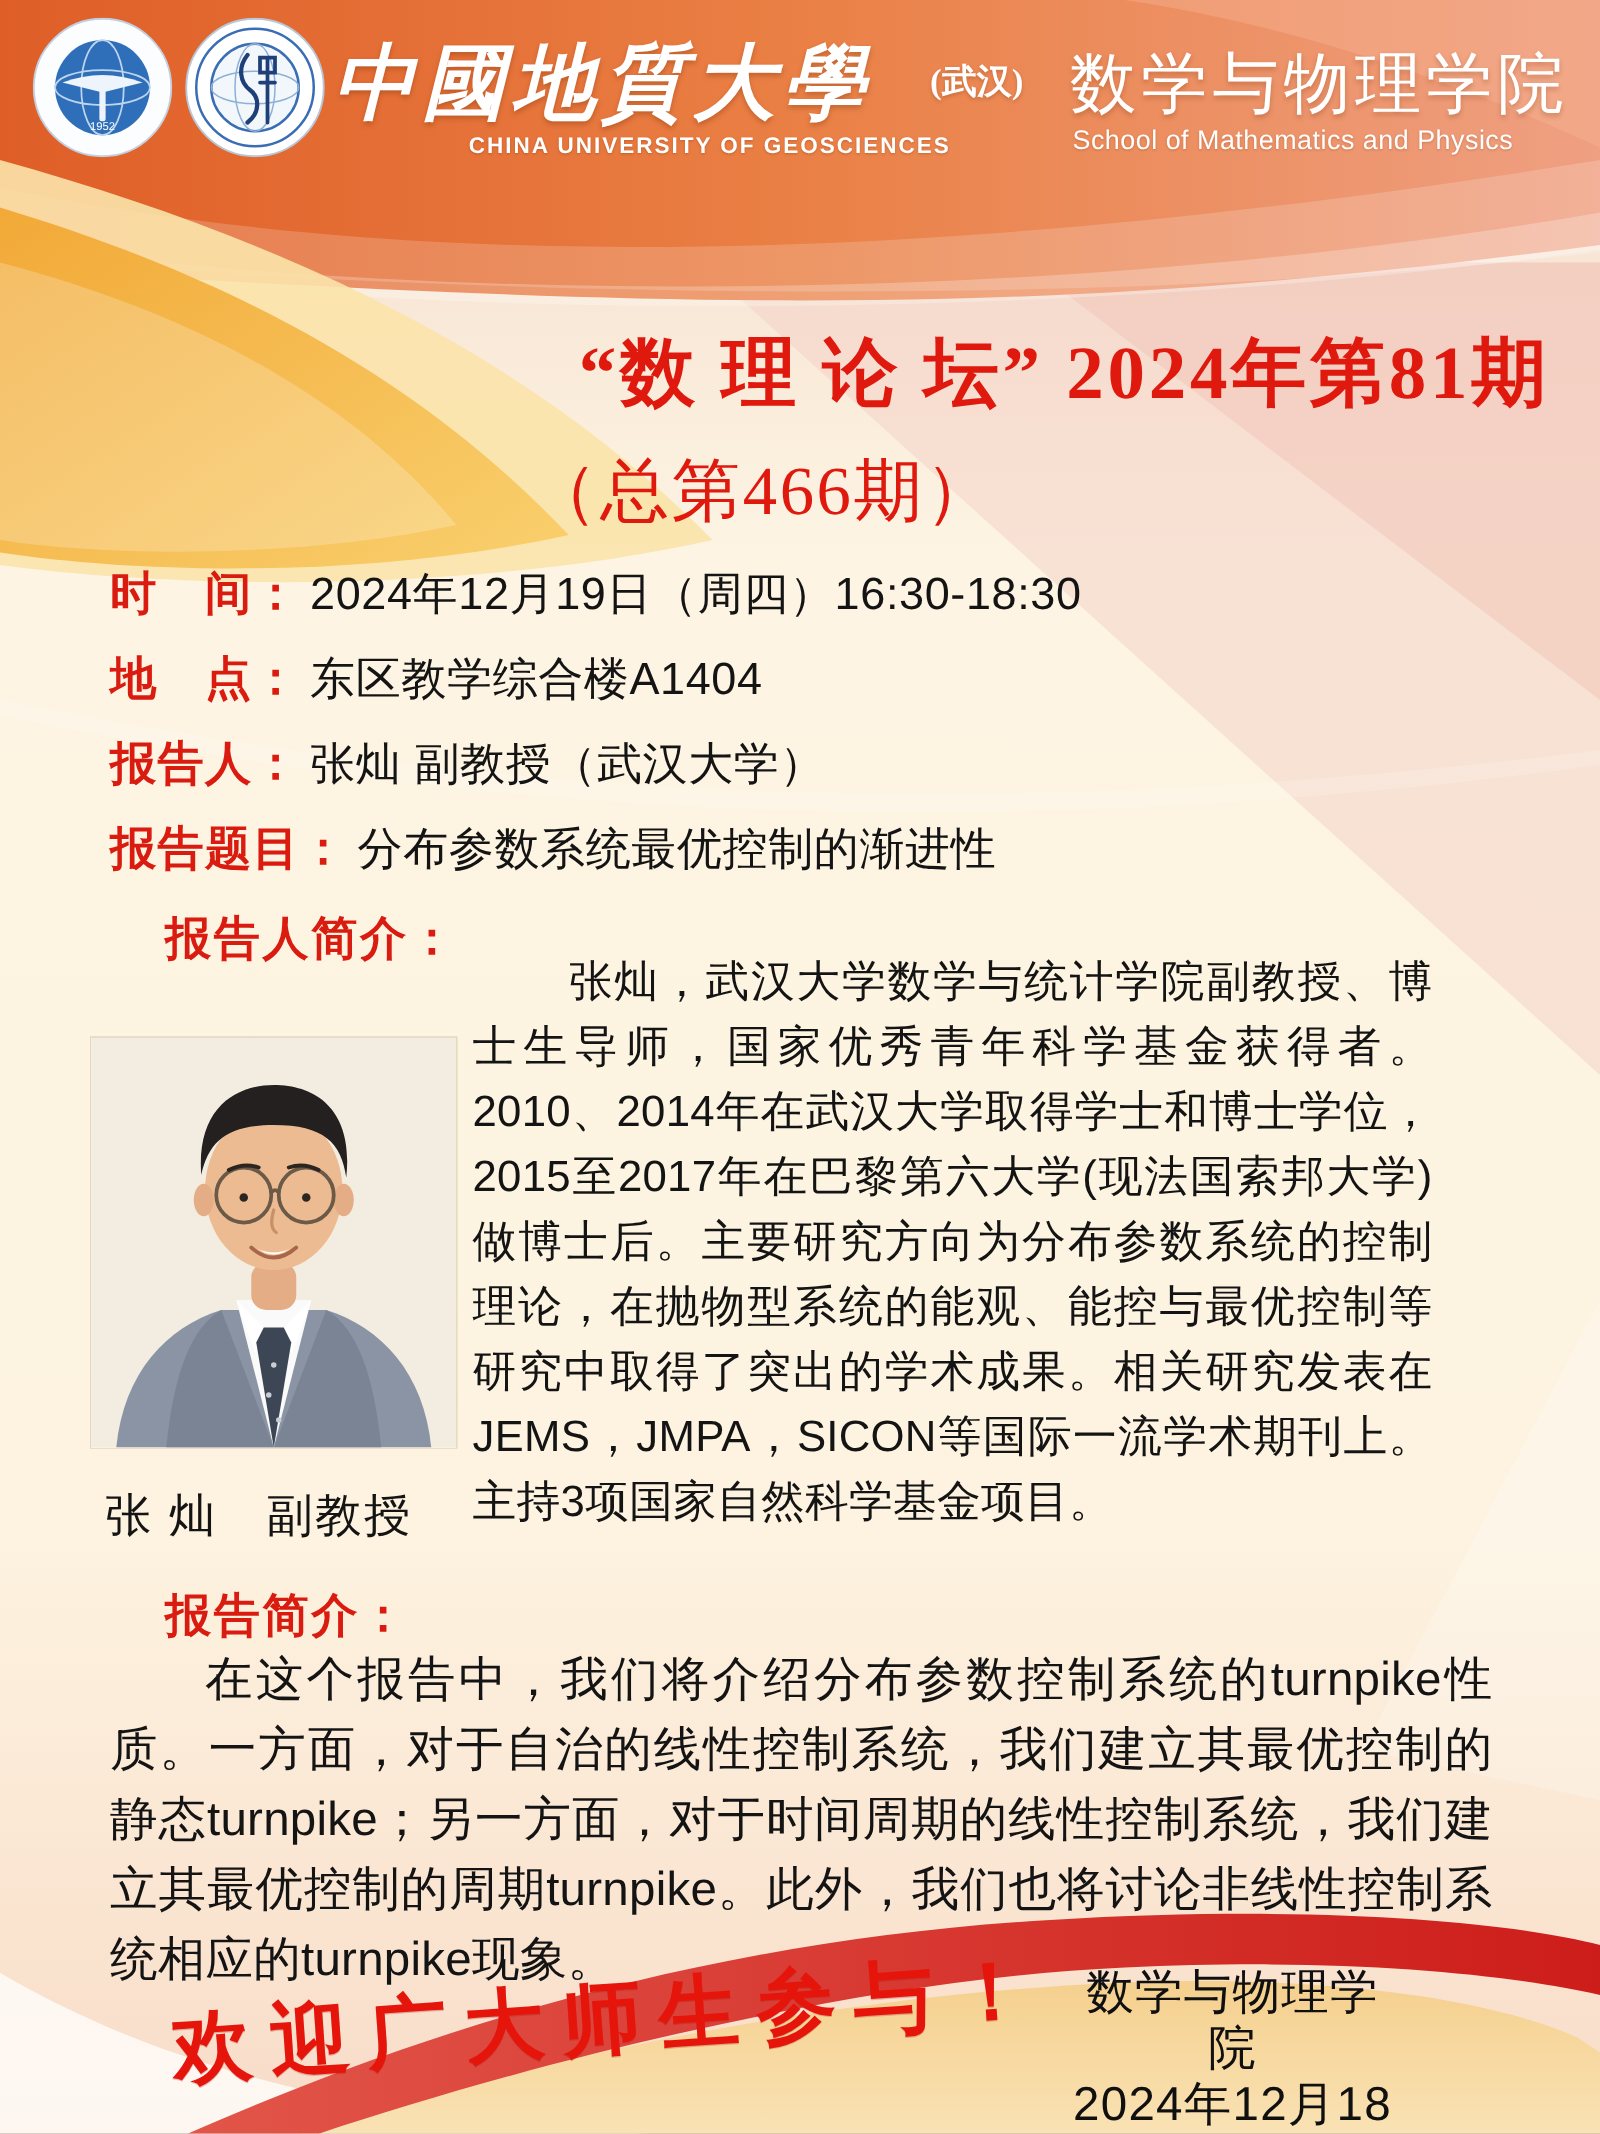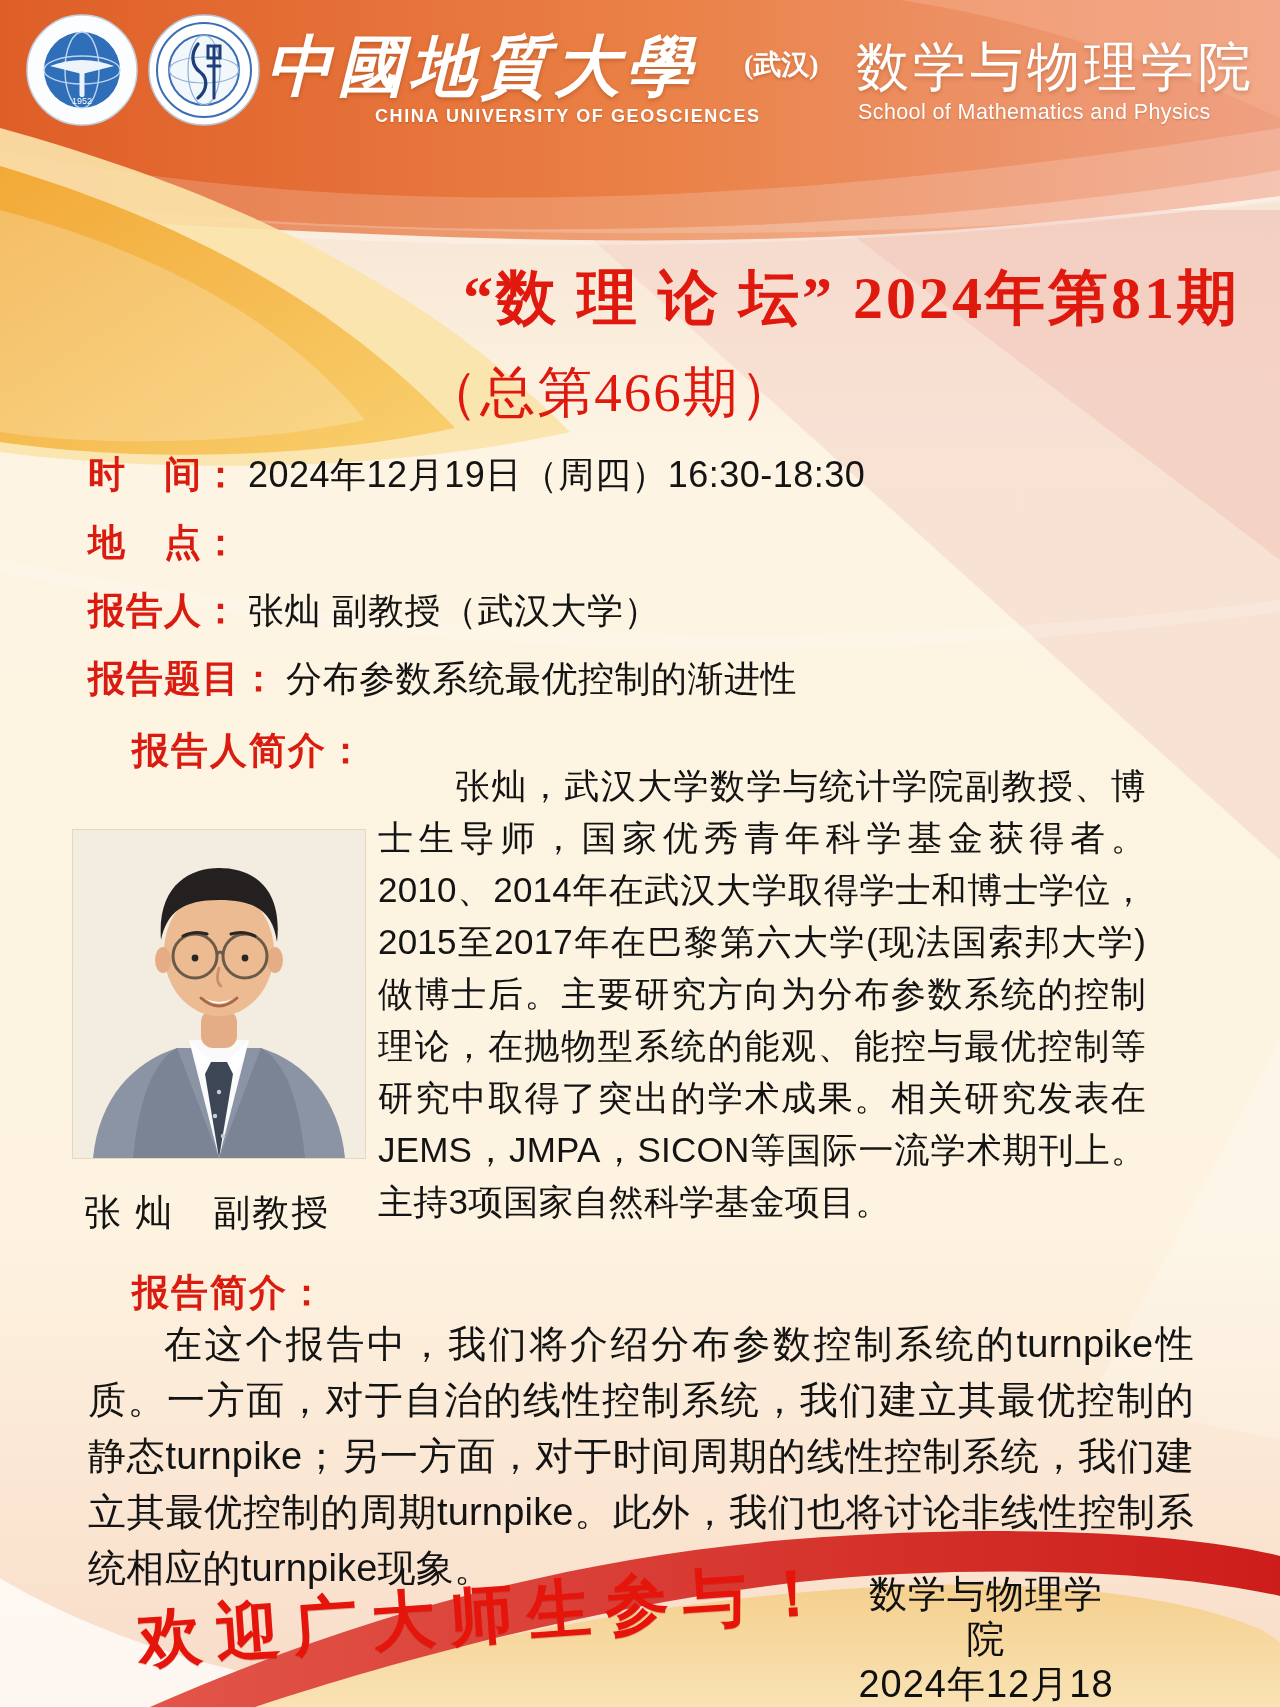--- a/index.html
+++ b/index.html
@@ -136,20 +136,21 @@
 
   <div class="layer title1">“数 理 论 坛” 2024年第81期</div>
   <div class="layer title2">（总第466期）</div>
 
   <div class="layer inforow r1">
     <span class="lab">时　间：</span>
     <span class="val">2024年12月19日（周四）16:30-18:30</span>
   </div>
   <div class="layer inforow r2">
     <span class="lab">地　点：</span>
+    <span class="val">东区教学综合楼A1404</span>
   </div>
   <div class="layer inforow r4">
     <span class="lab">报告题目：</span>
     <span class="val">分布参数系统最优控制的渐进性</span>
   </div>
   <div class="layer inforow r3">
     <span class="lab">报告人：</span>
     <span class="val">张灿 副教授（武汉大学）</span>
   </div>
 

